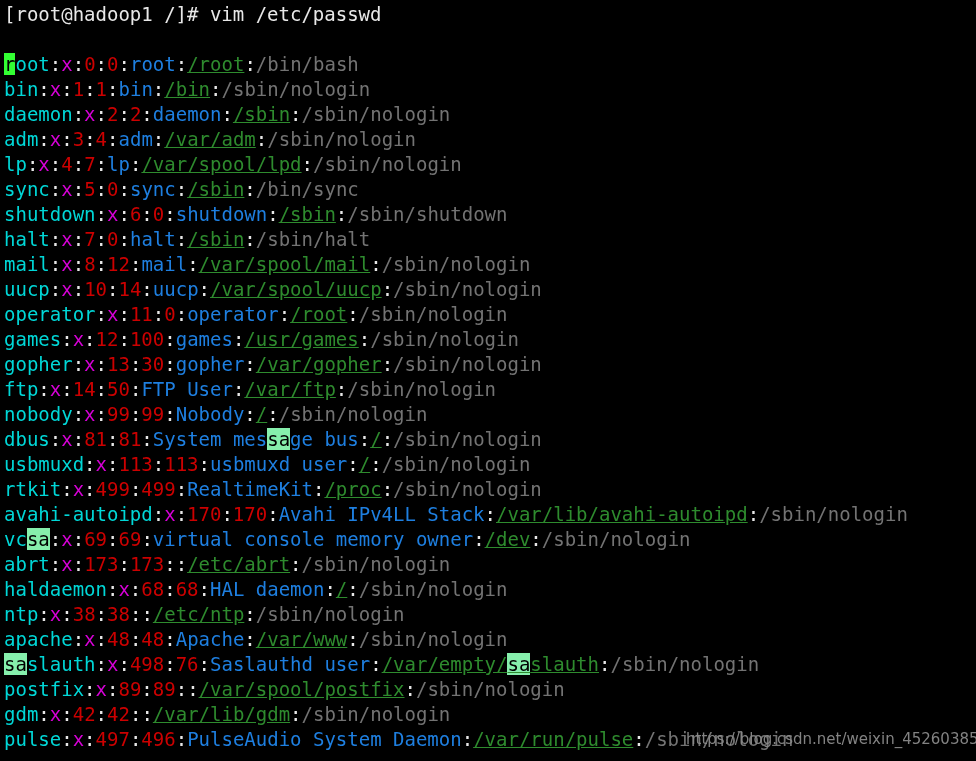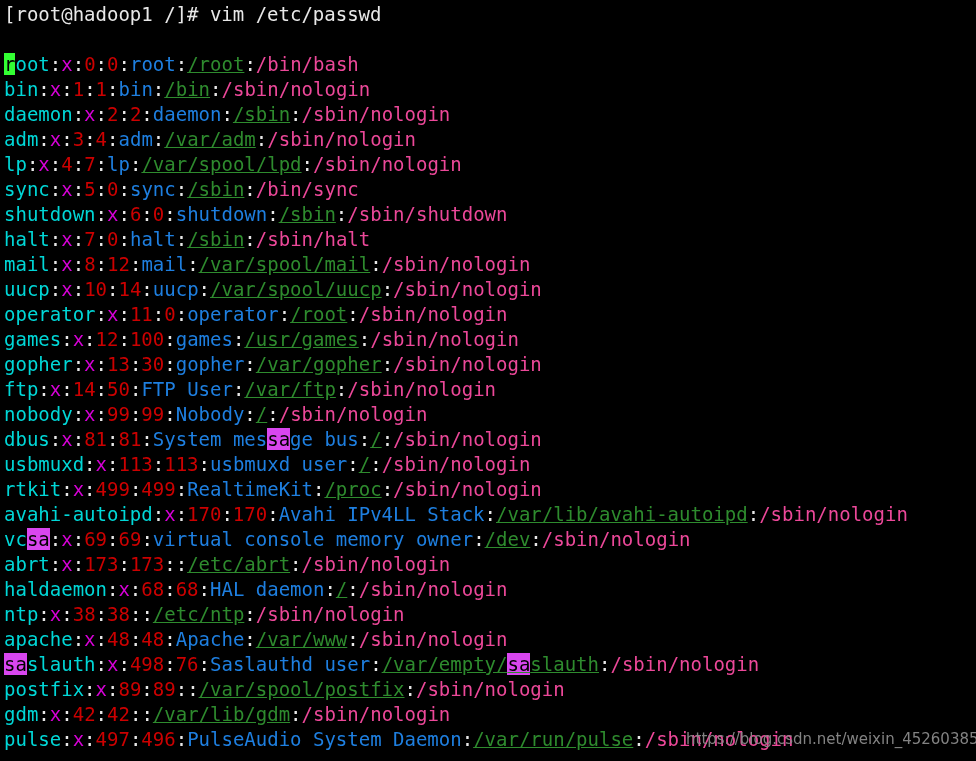--- a/index.html
+++ b/index.html
@@ -34,29 +34,29 @@
   .row {
     height: 25px;
     white-space: pre;
   }
   
   .c-user   { color: #00d7d7; }  
   .c-pass   { color: #d700d7; }  
   .c-uid    { color: #cc0000; }  
   .c-gecos  { color: #1e7fe0; }  
   .c-home   { color: #2e8b2e; text-decoration: underline; }  
-  .c-shell  { color: #ec4899; }  
+  .c-shell  { color: #737373; }  
   .c-colon  { color: #e8e8e8; }
 
   .cursor {
     background: #33ff33;
     color: #000000;
   }
   .search-hl {
-    background: #d946ef;
+    background: #86efac;
     color: #000000;
   }
   #watermark {
     position: absolute;
     left: 686px;
     top: 730px;
     color: #8a8a8a;
     font-family: "DejaVu Sans", "Liberation Sans", sans-serif;
     font-size: 15px;
     line-height: 18px;

